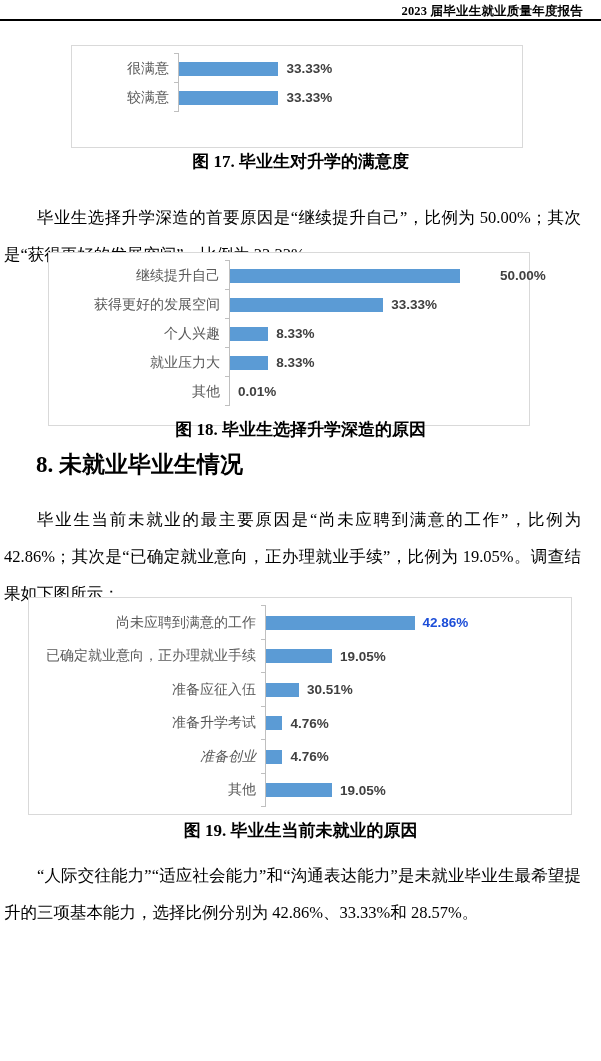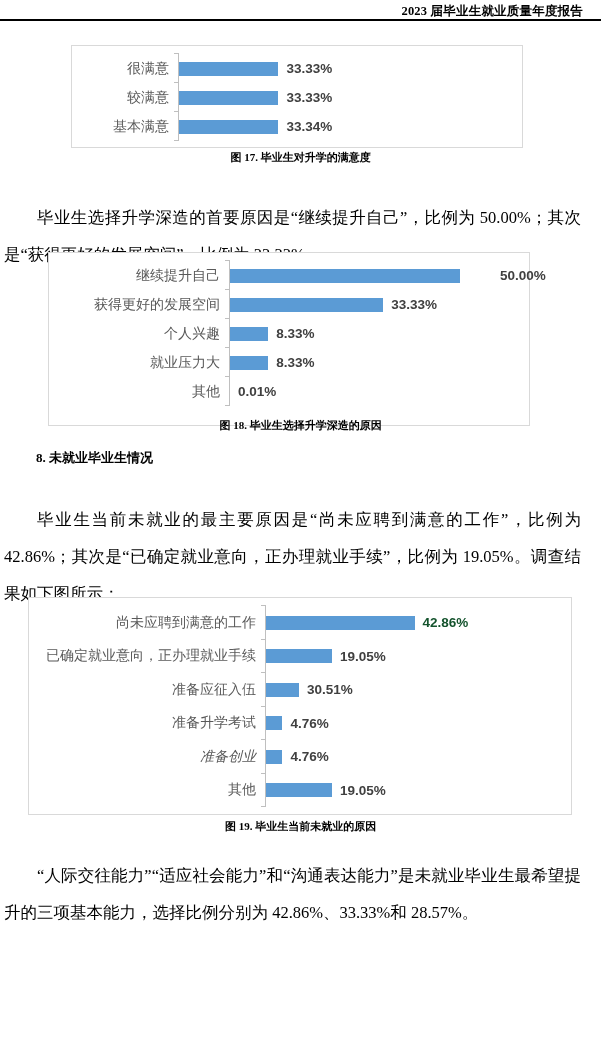--- a/index.html
+++ b/index.html
@@ -38,35 +38,35 @@
     content:"";position:absolute;left:-5px;bottom:0;width:5px;height:1px;background:#BFBFBF;
   }
   .cbar{height:14px;background:#5B9BD5;flex:0 0 auto;}
   .cval{margin-left:8px;font-size:13.5px;font-weight:700;color:#404040;white-space:nowrap;}
   #chart1{--rowh:29px;--labelw:106px;top:45px;left:71px;width:452px;height:103px;}
   #chart2{--rowh:29px;--labelw:180px;top:252px;left:48px;width:482px;height:174px;}
   #chart3{--rowh:33.5px;--labelw:236px;top:597px;left:28px;width:544px;height:218px;}
   
   .caption{
     position:absolute;left:0;width:601px;text-align:center;
-    font-size:11px;font-weight:bold;white-space:nowrap;
+    font-size:17px;font-weight:bold;white-space:nowrap;
   }
   #caption17{top:150px;}
   #caption18{top:418px;}
   #caption19{top:819px;}
   .para{
     position:absolute;left:4px;right:20px;
     font-size:16.5px;line-height:37px;text-align:justify;text-indent:33px;
   }
   #para1{top:182px;}
   #para2{top:484px;}
   #para3{top:840px;}
   .secheading{
     position:absolute;left:36px;top:449px;
-    font-size:13px;font-weight:bold;white-space:nowrap;
+    font-size:23px;font-weight:bold;white-space:nowrap;
   }
   
   .pagenum{
     position:absolute;right:19px;top:1036px;
     font-family:"Liberation Sans","DejaVu Sans",sans-serif;
     font-size:12.5px;font-weight:700;color:#1a1a1a;margin-top:42px;
   }
 </style>
 </head>
 <body>
@@ -81,27 +81,20 @@
       <div class="ctrack">
         <div class="cbar" style="width: 28.9826%; background: rgb(91, 155, 213);"></div>
         <span class="cval" style="color: rgb(64, 64, 64);">33.33%</span>
       </div>
     </div>
     <div class="crow">
       <div class="clabel" style="color: rgb(89, 89, 89);">较满意</div>
       <div class="ctrack">
         <div class="cbar" style="width: 28.9826%; background: rgb(91, 155, 213);"></div>
         <span class="cval" style="color: rgb(64, 64, 64);">33.33%</span>
-      </div>
-    </div>
-    <div class="crow">
-      <div class="clabel" style="color: rgb(89, 89, 89);">基本满意</div>
-      <div class="ctrack">
-        <div class="cbar" style="width: 28.9913%; background: rgb(91, 155, 213);"></div>
-        <span class="cval" style="color: rgb(64, 64, 64);">33.34%</span>
       </div>
     </div>
   </div>
 <div id="caption17" class="caption">图 17. 毕业生对升学的满意度</div>
 
 <p id="para1" class="para">毕业生选择升学深造的首要原因是“继续提升自己”，比例为 50.00%；其次是“获得更好的发展空间”，比例为 33.33%。</p>
 
 <div id="chart2" class="chartbox">
     <div class="crow">
       <div class="clabel" style="color: rgb(89, 89, 89);">继续提升自己</div>
@@ -143,21 +136,21 @@
 
 <div class="secheading">8. 未就业毕业生情况</div>
 
 <p id="para2" class="para">毕业生当前未就业的最主要原因是“尚未应聘到满意的工作”，比例为 42.86%；其次是“已确定就业意向，正办理就业手续”，比例为 19.05%。调查结果如下图所示：</p>
 
 <div id="chart3" class="chartbox">
     <div class="crow">
       <div class="clabel" style="color: rgb(89, 89, 89); text-align: right;">尚未应聘到满意的工作</div>
       <div class="ctrack">
         <div class="cbar" style="width: 48.7045%; background: rgb(91, 155, 213);"></div>
-        <span class="cval" style="color: #14532d;">42.86%</span>
+        <span class="cval" style="color: #1d4ed8;">42.86%</span>
       </div>
     </div>
     <div class="crow">
       <div class="clabel" style="color: rgb(89, 89, 89);">已确定就业意向，正办理就业手续</div>
       <div class="ctrack">
         <div class="cbar" style="width: 21.6477%; background: rgb(91, 155, 213);"></div>
         <span class="cval" style="color: rgb(64, 64, 64);">19.05%</span>
       </div>
     </div>
     <div class="crow">

